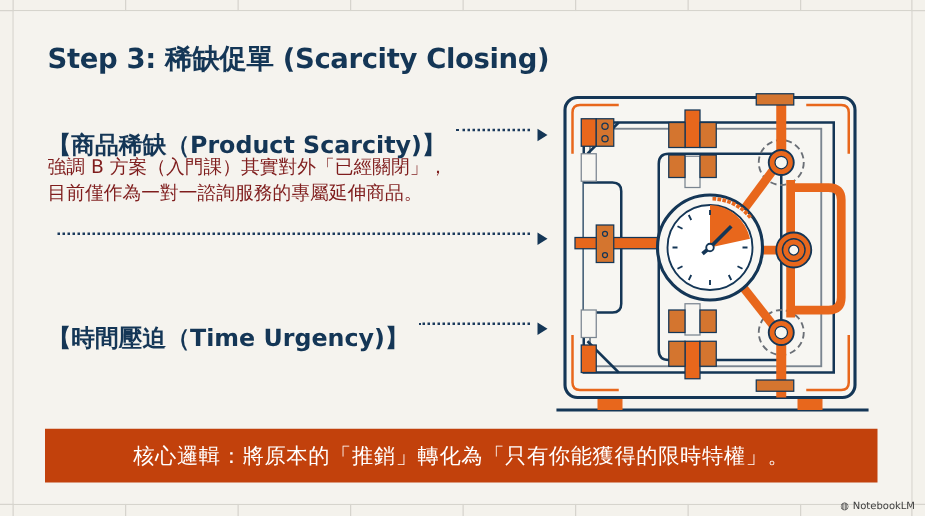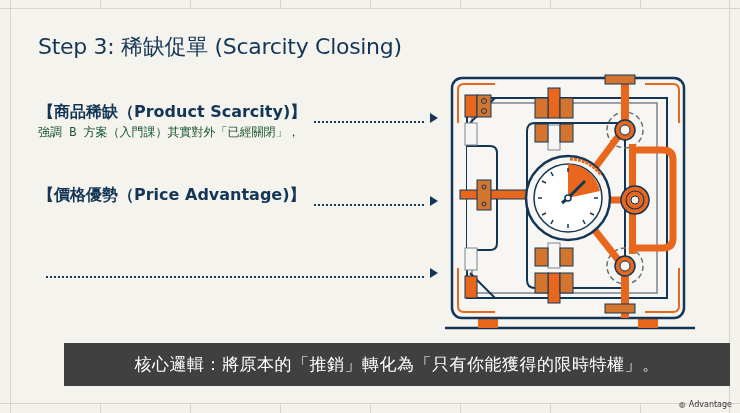--- a/index.html
+++ b/index.html
@@ -13,48 +13,47 @@
     .grid { position: absolute; inset: 0; pointer-events: none; }
     .gl-h { position: absolute; left: 0; width: 740px; height: 1px; background: #d6d4cd; }
     .gl-v { position: absolute; top: 0; width: 1px; background: #d6d4cd; }
     .panel {
       position: absolute; left: 11px; top: 9px; width: 718px; height: 394px;
       background: #f5f3ee;
     }
     .title {
       position: absolute; left: 38px; top: 32px;
       font-family: "DejaVu Sans", sans-serif;
-      font-weight: normal; font-size: 22px; color: #143656;
+      font-weight: bold; font-size: 22px; color: #143656;
       letter-spacing: -0.3px; white-space: nowrap;
     }
     .item { position: absolute; left: 38px; width: 400px; }
     .item-head {
-      font-weight: bold; font-size: 16px; color: #143656;
-      white-space: nowrap; display: flex; align-items: flex-end; height: 20px;
+      font-weight: bold; font-size: 19px; color: #143656;
+      white-space: nowrap; display: flex; align-items: flex-start; height: 20px;
     }
     .item-head .lbl { flex: 0 0 auto; }
     .leader {
       flex: 1 1 auto; height: 0; border-top: 2px dotted #1b3a5c;
       margin: 0 6px 0 8px; position: relative;
     }
     .arrow {
       width: 0; height: 0; border-top: 5px solid transparent;
       border-bottom: 5px solid transparent; border-left: 8px solid #143656;
       flex: 0 0 auto;
     }
     .item-body {
-      font-size: 12px; line-height: 21px; color: #14532d;
+      font-size: 15px; line-height: 21px; color: #7f1d1d;
       white-space: nowrap;
-      font-family: Liberation Mono, monospace;
     }
     .banner {
       position: absolute; left: 36px; top: 343px; width: 666px; height: 43px;
-      background: #404040;
+      background: #c2410c;
       display: flex; align-items: center; justify-content: center;
-      color: #ffffff; font-size: 17px; letter-spacing: 0.5px; margin-left: 28px;
+      color: #ffffff; font-size: 17px; letter-spacing: 0.5px;
     }
     .brand {
       position: absolute; right: 8px; bottom: 4px;
       font-size: 8px; color: #3c3c3c; display: flex; align-items: center; gap: 3px;
     }
     .brand-icon { font-size: 8px; }
     .safe { position: absolute; left: 445px; top: 68px; }
   </style>
 </head>
 <body>
@@ -85,33 +84,34 @@
 <h1 class="title">Step 3: 稀缺促單 (Scarcity Closing)</h1>
 
 <div class="item" style="top:103px">
   <div class="item-head">
     <span class="lbl">【商品稀缺（Product Scarcity)】</span>
     <span class="leader"></span>
     <span class="arrow"></span>
   </div>
   <div class="item-body">
     <div>強調 B 方案（入門課）其實對外「已經關閉」，</div>
+    <div>目前僅作為一對一諮詢服務的專屬延伸商品。</div>
   </div>
 </div>
 
 <div class="item" style="top:186px">
   <div class="item-head">
-    <span class="lbl">【價格優勢（Price Advantage)】</span>
     <span class="leader"></span>
     <span class="arrow"></span>
   </div>
 </div>
 
 <div class="item" style="top:258px">
   <div class="item-head">
+    <span class="lbl">【時間壓迫（Time Urgency)】</span>
     <span class="leader"></span>
     <span class="arrow"></span>
   </div>
   <div class="item-body">
   </div>
 </div>
 
 <div class="safe">
   <svg width="250" height="270" viewBox="0 0 250 270" xmlns="http://www.w3.org/2000/svg">
 
@@ -205,14 +205,14 @@
     <line x1="123" y1="130" x2="140" y2="113" stroke="#143656" stroke-width="3"></line>
     <line x1="123" y1="130" x2="117" y2="135" stroke="#143656" stroke-width="3"></line>
     <circle cx="123" cy="130" r="3" fill="#ffffff" stroke="#143656" stroke-width="1.5"></circle>
   </svg>
 </div>
 
 <div class="banner">核心邏輯：將原本的「推銷」轉化為「只有你能獲得的限時特權」。</div>
 
 <div class="brand">
   <span class="brand-icon">◍</span>
-  <span>Advantage</span>
+  <span>NotebookLM</span>
 </div>
 
 </body></html>

